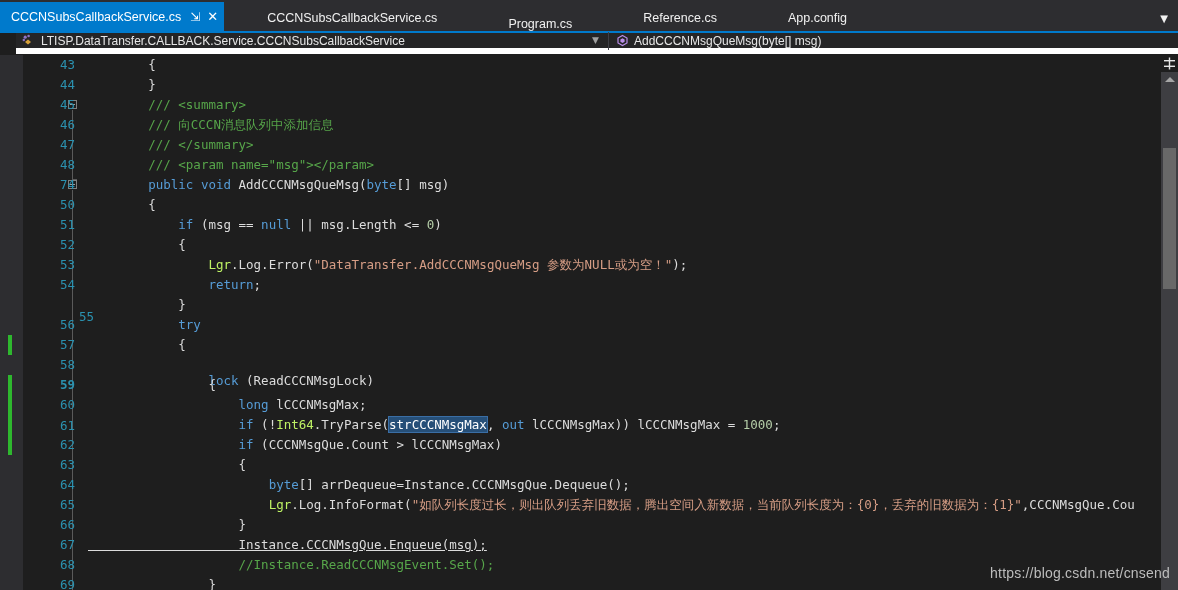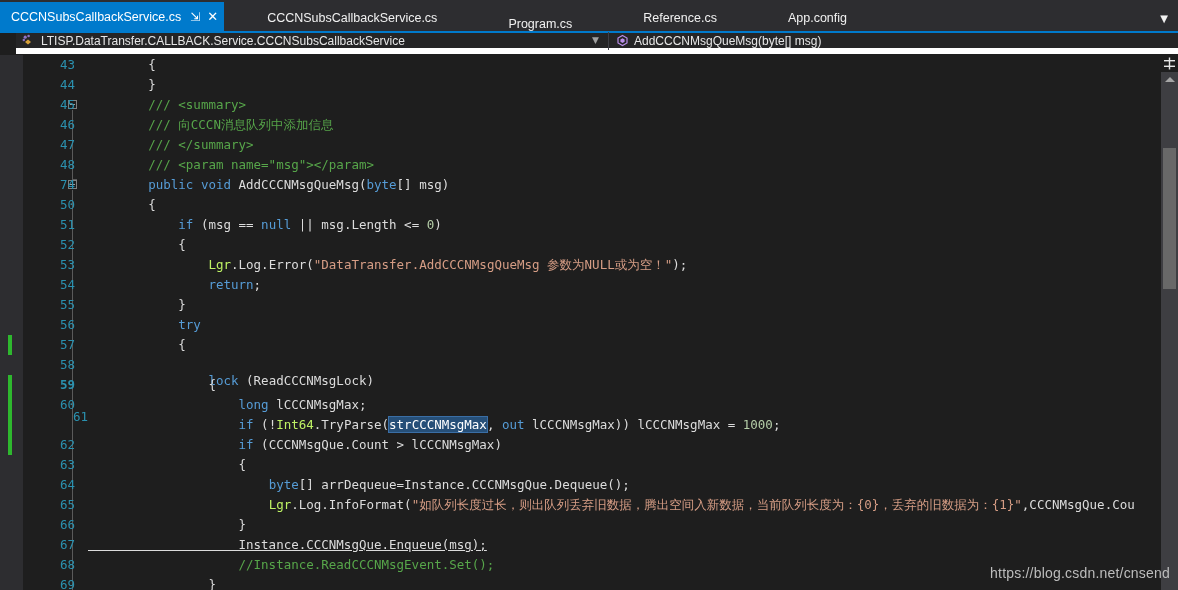--- a/index.html
+++ b/index.html
@@ -366,33 +366,33 @@
         <div class="lineno" style="top: 140px;">50</div>
         <div class="code" style="top: 140px;"><span class="pln">        {</span></div>
         <div class="lineno" style="top: 160px;">51</div>
         <div class="code" style="top: 160px;"><span class="pln">            </span><span class="kw">if</span><span class="pln"> (msg == </span><span class="kw">null</span><span class="pln"> || msg.Length &lt;= </span><span class="num">0</span><span class="pln">)</span></div>
         <div class="lineno" style="top: 180px;">52</div>
         <div class="code" style="top: 180px;"><span class="pln">            {</span></div>
         <div class="lineno" style="top: 200px;">53</div>
         <div class="code" style="top: 200px;"><span class="pln">                </span><span class="type">Lgr</span><span class="pln">.Log.Error(</span><span class="str">"DataTransfer.AddCCCNMsgQueMsg 参数为NULL或为空！"</span><span class="pln">);</span></div>
         <div class="lineno" style="top: 220px;">54</div>
         <div class="code" style="top: 220px;"><span class="pln">                </span><span class="kw">return</span><span class="pln">;</span></div>
-        <div class="lineno" style="top: 240px;">55</div>
+        <div class="lineno" style="top: 252px; padding-left: 19px;">55</div>
         <div class="code" style="top: 240px;"><span class="pln">            }</span></div>
         <div class="lineno" style="top: 260px;">56</div>
         <div class="code" style="top: 260px;"><span class="pln">            </span><span class="kw">try</span></div>
         <div class="lineno" style="top: 280px;">57</div>
         <div class="code" style="top: 280px;"><span class="pln">            {</span></div>
         <div class="lineno" style="top: 300px;">58</div>
         <div class="code" style="top: 316px;"><span class="pln">                </span><span class="kw">lock</span><span class="pln"> (ReadCCCNMsgLock)</span></div>
         <div class="lineno" style="top: 320px; font-weight: bold;">59</div>
         <div class="code" style="top: 320px;"><span class="pln">                {</span></div>
         <div class="lineno" style="top: 340px;">60</div>
         <div class="code" style="top: 340px;"><span class="pln">                    </span><span class="kw">long</span><span class="pln"> lCCCNMsgMax;</span></div>
-        <div class="lineno" style="top: 352px; padding-left: 13px;">61</div>
+        <div class="lineno" style="top: 361px;">61</div>
         <div class="code" style="top: 360px;"><span class="pln">                    </span><span class="kw">if</span><span class="pln"> (!</span><span class="type">Int64</span><span class="pln">.TryParse(</span><span class="sel">strCCCNMsgMax</span><span class="pln">, </span><span class="kw">out</span><span class="pln"> lCCCNMsgMax)) lCCCNMsgMax = </span><span class="num">1000</span><span class="pln">;</span></div>
         <div class="lineno" style="top: 380px;">62</div>
         <div class="code" style="top: 380px;"><span class="pln">                    </span><span class="kw">if</span><span class="pln"> (CCCNMsgQue.Count &gt; lCCCNMsgMax)</span></div>
         <div class="lineno" style="top: 400px;">63</div>
         <div class="code" style="top: 400px;"><span class="pln">                    {</span></div>
         <div class="lineno" style="top: 420px;">64</div>
         <div class="code" style="top: 420px;"><span class="pln">                        </span><span class="kw">byte</span><span class="pln">[] arrDequeue=Instance.CCCNMsgQue.Dequeue();</span></div>
         <div class="lineno" style="top: 440px;">65</div>
         <div class="code" style="top: 440px;"><span class="pln">                        </span><span class="type">Lgr</span><span class="pln">.Log.InfoFormat(</span><span class="str">"如队列长度过长，则出队列丢弃旧数据，腾出空间入新数据，当前队列长度为：{0}，丢弃的旧数据为：{1}"</span><span class="pln">,CCCNMsgQue.Cou</span></div>
         <div class="lineno" style="top: 460px;">66</div>

